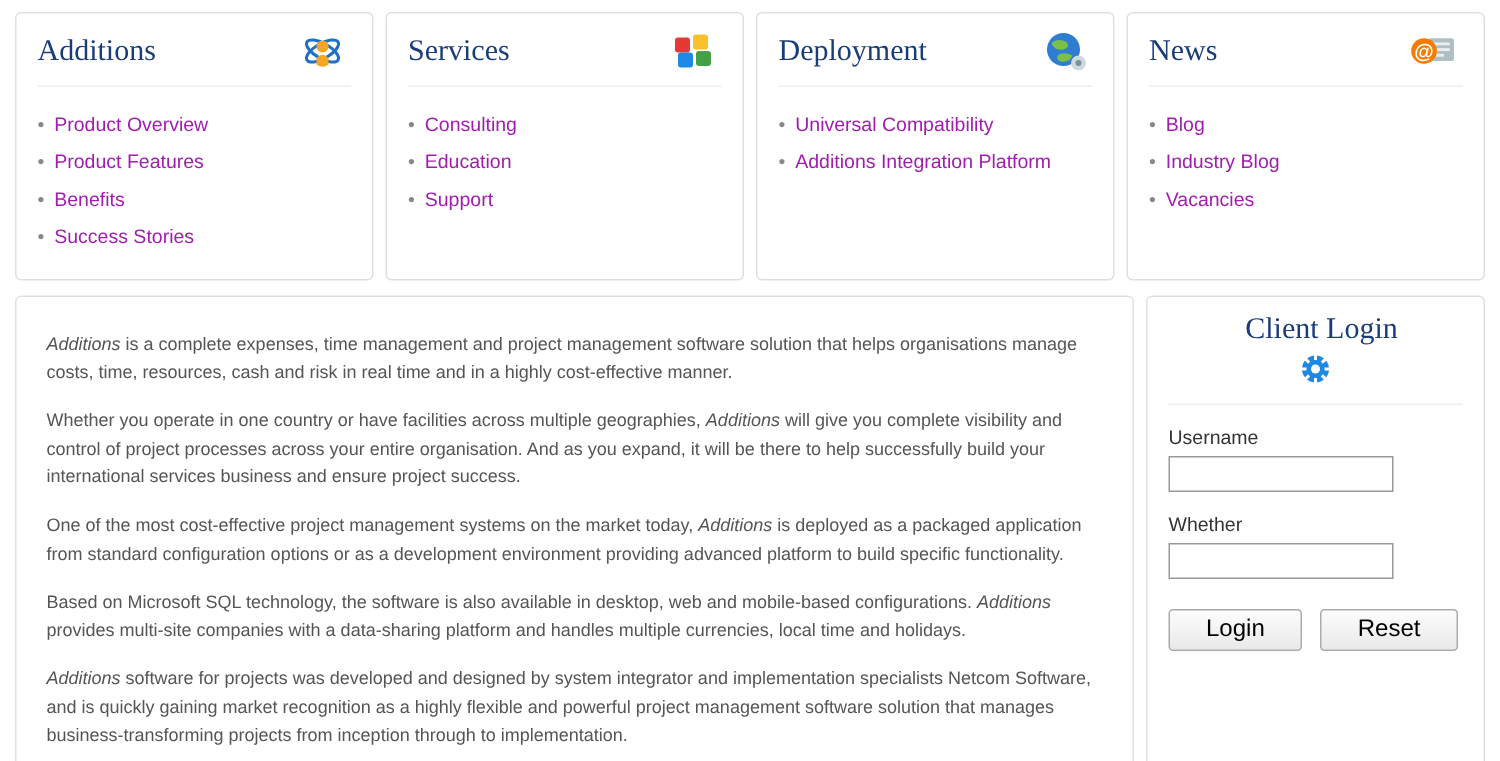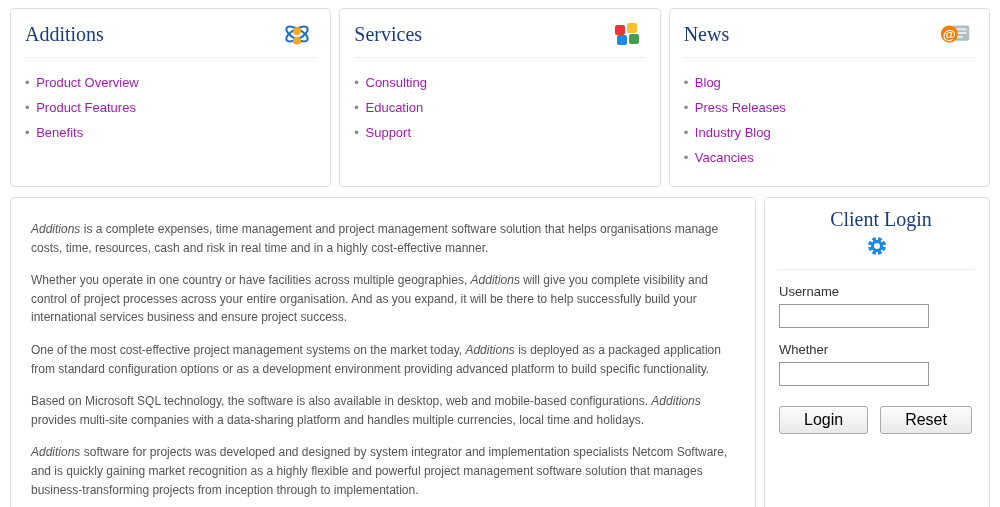--- a/index.html
+++ b/index.html
@@ -141,20 +141,21 @@
           <ellipse cx="18" cy="15" rx="12" ry="5" fill="none" stroke="#1f6fc2" stroke-width="2" transform="rotate(-30 18 15)"></ellipse>
           <circle cx="18" cy="12" r="4" fill="#f5a623"></circle>
           <path d="M14 20 Q18 15 22 20 L22 24 Q18 27 14 24 Z" fill="#f5a623"></path>
         </svg>
       </div>
     </div>
     <ul>
       <li>Product Overview</li>
       <li>Product Features</li>
       <li>Benefits</li>
+      <li>Success Stories</li>
     </ul>
   </div>
 
   <div class="card">
     <div class="card-header">
       <div class="card-title">Services</div>
       <div class="card-icon">
         <svg width="36" height="30" viewBox="0 0 36 30">
           <rect x="6" y="6" width="10" height="10" fill="#e53935" rx="2"></rect>
           <rect x="18" y="4" width="10" height="10" fill="#fbc02d" rx="2"></rect>
@@ -163,38 +164,55 @@
         </svg>
       </div>
     </div>
     <ul>
       <li>Consulting</li>
       <li>Education</li>
       <li>Support</li>
     </ul>
   </div>
 
+  <div class="card">
+    <div class="card-header">
+      <div class="card-title">Deployment</div>
+      <div class="card-icon">
+        <svg width="36" height="30" viewBox="0 0 36 30">
+          <circle cx="18" cy="14" r="11" fill="#2f7dd1"></circle>
+          <path d="M10 10 Q14 6 20 9 Q23 12 18 14 Q12 15 10 10" fill="#7cc04a"></path>
+          <path d="M14 18 Q18 15 24 18 Q22 23 16 22 Q13 21 14 18" fill="#7cc04a"></path>
+          <circle cx="28" cy="23" r="5" fill="#cfd8dc"></circle>
+          <circle cx="28" cy="23" r="2" fill="#78909c"></circle>
+        </svg>
+      </div>
+    </div>
+    <ul>
+      <li>Universal Compatibility</li>
+      <li>Additions Integration Platform</li>
+    </ul>
+  </div>
 
   <div class="card">
     <div class="card-header">
       <div class="card-title">News</div>
       <div class="card-icon">
         <svg width="40" height="30" viewBox="0 0 40 30">
           <rect x="16" y="6" width="18" height="16" fill="#b0bec5" rx="2"></rect>
           <rect x="19" y="9" width="12" height="2" fill="#eceff1"></rect>
           <rect x="19" y="13" width="12" height="2" fill="#eceff1"></rect>
           <rect x="19" y="17" width="8" height="2" fill="#eceff1"></rect>
           <circle cx="13" cy="15" r="9" fill="#f57c00"></circle>
           <text x="13" y="20" font-size="14" font-weight="bold" fill="#fff" text-anchor="middle" font-family="Arial">@</text>
         </svg>
       </div>
     </div>
     <ul>
       <li>Blog</li>
-      <li>Press Releases</li>
       <li>Industry Blog</li>
       <li>Vacancies</li>
     </ul>
   </div>
 
 </div>
 
 <div class="main-row">
 
   <div class="content-panel">

